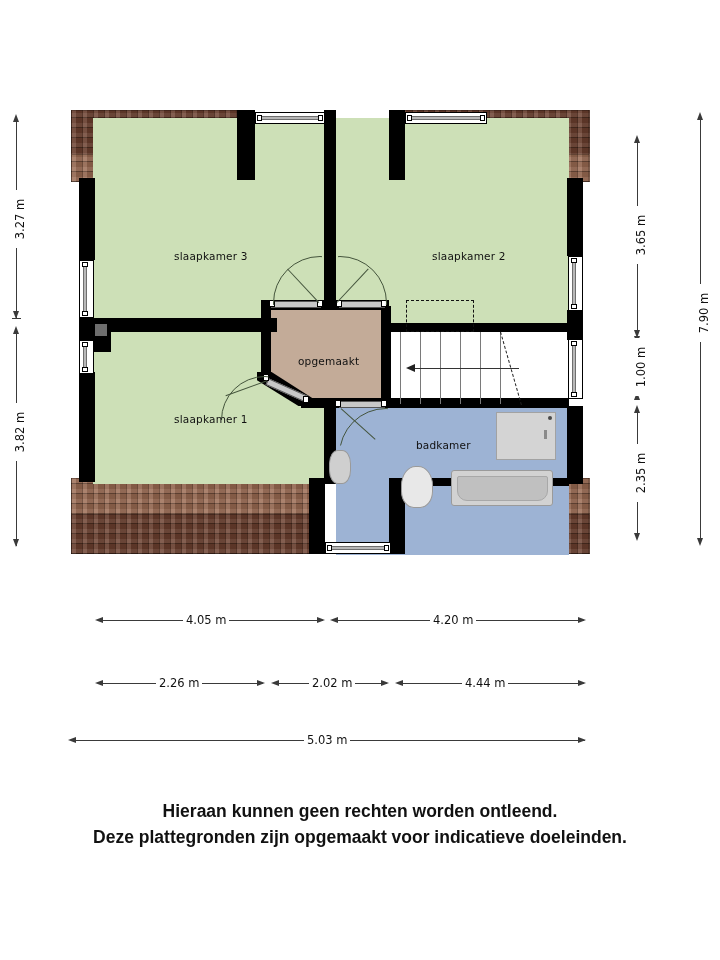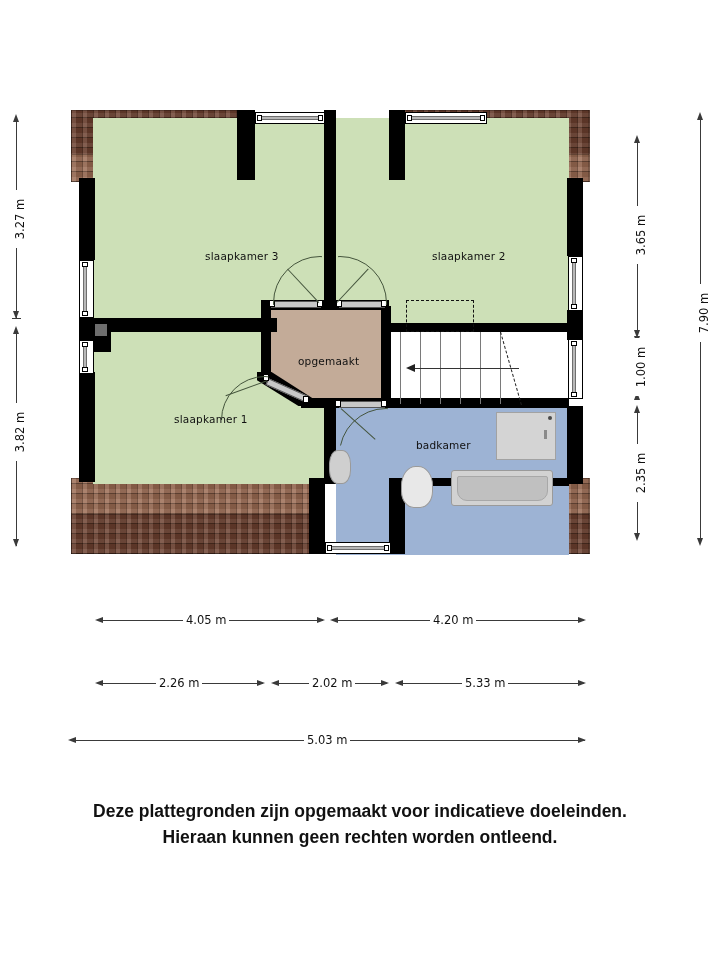--- a/index.html
+++ b/index.html
@@ -365,21 +365,21 @@
 
     <div class="dashed-box" style="left:335px; top:190px; width:68px; height:32px;"></div>
 
     <div class="fixture shower" style="left:425px; top:302px; width:60px; height:48px;"></div>
     <div class="fixture" style="left:477px; top:306px; width:4px; height:4px; background:#4a4a4a; border-radius:50%;"></div>
     <div class="fixture" style="left:473px; top:320px; width:3px; height:9px; background:#8a8a8a;"></div>
     <div class="fixture tub" style="left:380px; top:360px; width:102px; height:36px;"></div>
     <div class="fixture toilet" style="left:330px; top:356px; width:32px; height:42px;"></div>
     <div class="fixture sink" style="left:258px; top:340px; width:22px; height:34px;"></div>
 
-    <div class="roomlabel" style="left:103px; top:140px;margin-left:31px;">slaapkamer 3</div>
+    <div class="roomlabel" style="left:103px; top:140px;">slaapkamer 3</div>
     <div class="roomlabel" style="left:361px; top:140px;">slaapkamer 2</div>
     <div class="roomlabel" style="left:103px; top:303px;">slaapkamer 1</div>
     <div class="roomlabel" style="left:227px; top:245px;">opgemaakt</div>
     <div class="roomlabel" style="left:345px; top:329px;">badkamer</div>
   </div>
 
   <div class="dimline v" style="left:16px; top:120px; height:198px;"></div>
   <div class="ahead up" style="left:13px; top:114px;"></div>
   <div class="ahead down" style="left:13px; top:311px;"></div>
   <div class="tick h" style="left:12px; top:318px;"></div>
@@ -426,25 +426,25 @@
   <div class="dimlabel" style="left:156px; top:676px;">2.26 m</div>
 
   <div class="dimline h" style="left:277px; top:683px; width:110px;"></div>
   <div class="ahead left" style="left:271px; top:680px;"></div>
   <div class="ahead right" style="left:381px; top:680px;"></div>
   <div class="dimlabel" style="left:303px; top:676px;margin-left:6px;">2.02 m</div>
 
   <div class="dimline h" style="left:401px; top:683px; width:183px;"></div>
   <div class="ahead left" style="left:395px; top:680px;"></div>
   <div class="ahead right" style="left:578px; top:680px;"></div>
-  <div class="dimlabel" style="left:462px; top:676px;">5.33 m</div>
+  <div class="dimlabel" style="left:462px; top:676px;">4.44 m</div>
 
   <div class="dimline h" style="left:75px; top:740px; width:510px;"></div>
   <div class="ahead left" style="left:68px; top:737px;"></div>
   <div class="ahead right" style="left:578px; top:737px;"></div>
   <div class="dimlabel" style="left:304px; top:733px;">5.03 m</div>
 
   <div id="caption">
+    <div>Hieraan kunnen geen rechten worden ontleend.</div>
     <div>Deze plattegronden zijn opgemaakt voor indicatieve doeleinden.</div>
-    <div>Hieraan kunnen geen rechten worden ontleend.</div>
   </div>
 
 </div>
 
 </body></html>

